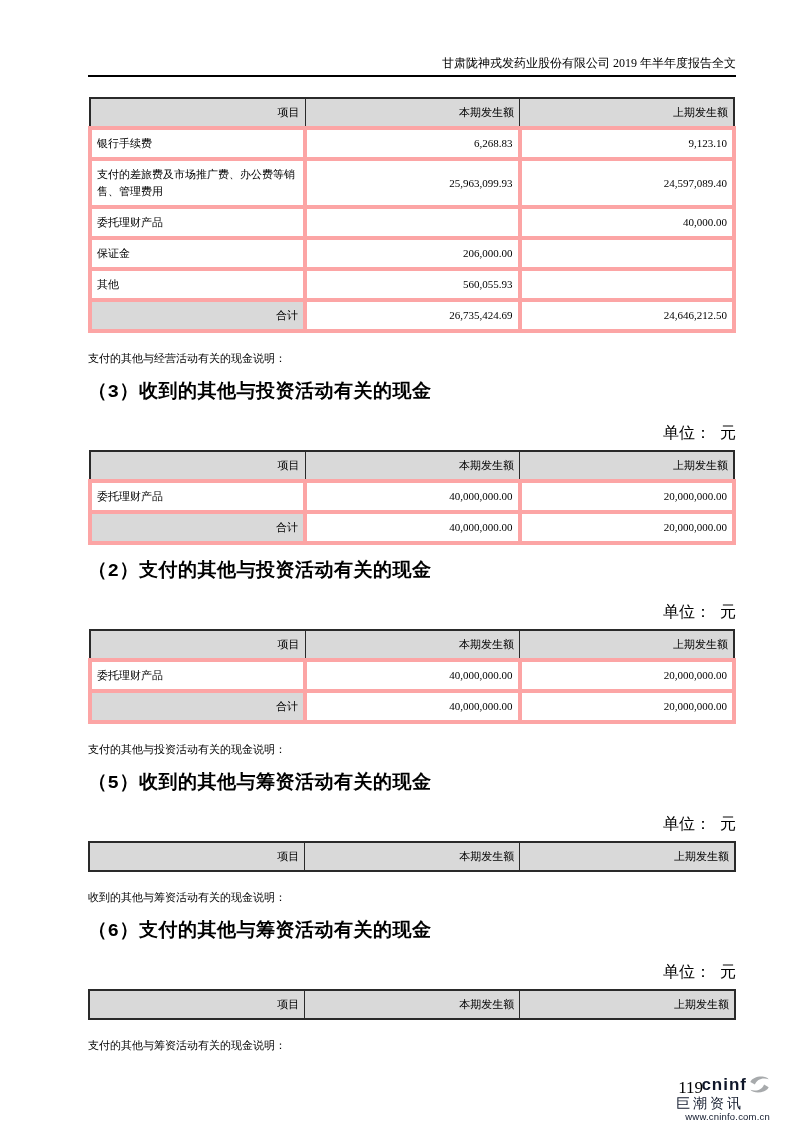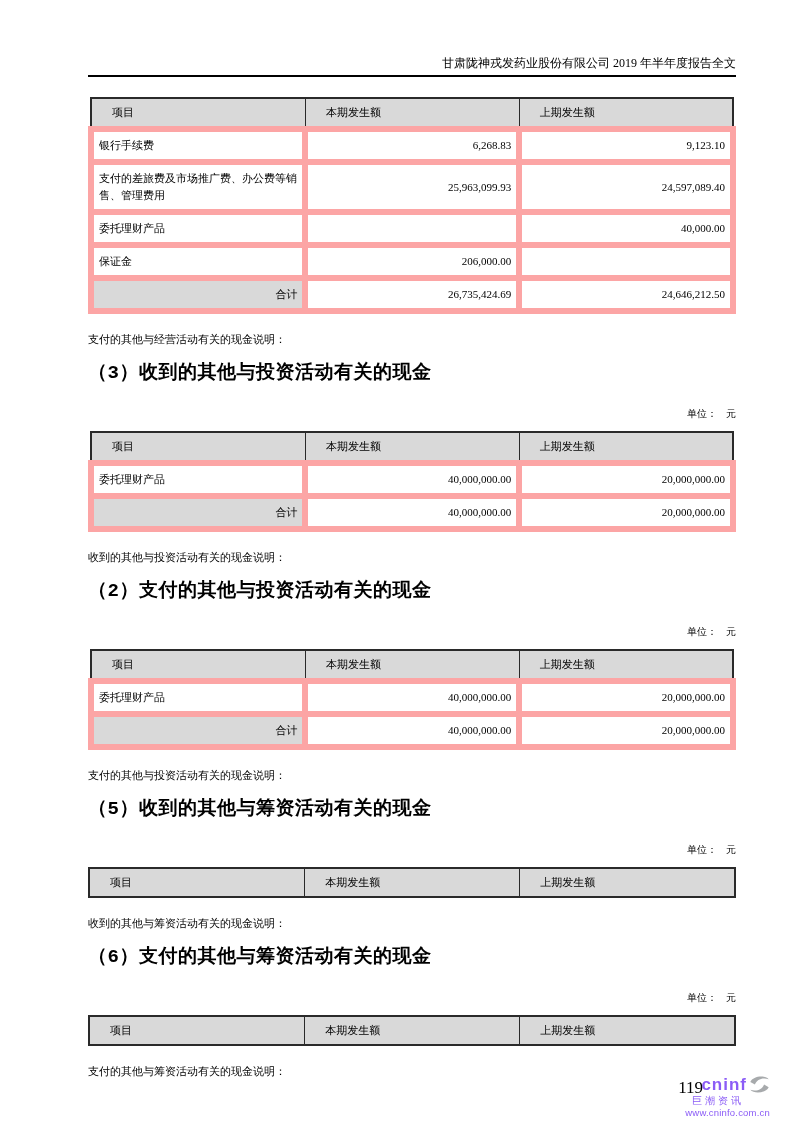--- a/index.html
+++ b/index.html
@@ -13,48 +13,48 @@
 
   .doc-header { padding-top:56px; text-align:right; font-size:12px; line-height:14px; }
   .rule { border:none; border-top:2px solid #000; margin:5px 0 0 0; }
 
   table.fin {
     width:100%; border-collapse:collapse; table-layout:fixed;
     font-size:11px; border:2px solid #2a2a2a;
   }
   table.fin.t1 { margin-top:20px; }
   .fin th {
-    background:#d9d9d9; font-weight:normal; text-align:left;
-    padding:6px 20px; border:1px solid #2a2a2a; line-height:15px;
-  }
-  .fin td { padding:5px 5px; border:6px solid #fca5a5; line-height:17px; }
+    background:#d9d9d9; font-weight:normal; text-align:right;
+    padding:6px 5px; border:1px solid #2a2a2a; line-height:15px;
+  }
+  .fin td { padding:5px 5px; border:4px solid #fca5a5; line-height:17px; }
   .fin td.item { text-align:left; }
   .fin td.num { text-align:right; }
   .fin tr.total td.item { background:#d9d9d9;text-align:right; }
 
   .note { font-size:11px; line-height:15px; margin:18px 0 0 0; }
   .sec-heading {
     font-family:Liberation Mono, monospace;
     font-size:19px; font-weight:bold; line-height:17px; margin:18px 0 0 0;
     letter-spacing:0.5px;
   }
-  .unit { text-align:right; font-size:10px; line-height:14px; margin:25px 0 10px 0; }
+  .unit { text-align:right; font-size:16px; line-height:14px; margin:25px 0 10px 0; }
   .unit .unit-gap { display:inline-block; width:9px; }
 
   .page-num { position:absolute; top:1078px; right:74px; font-size:17px; }
 
   .logo {
     position:absolute; top:1074px; right:7px; width:120px;
-    color:#8b5cf6; font-family:"Liberation Sans","DejaVu Sans",sans-serif;
+    color:#0f172a; font-family:"Liberation Sans","DejaVu Sans",sans-serif;
     text-align:right; line-height:1;
   }
   .logo-row { display:flex; justify-content:flex-end; align-items:center; gap:2px; }
   .logo-brand { font-weight:bold; font-size:17px; letter-spacing:1px; }
   .logo-swirl svg { display:block; }
-  .logo-cn { font-size:10px; letter-spacing:3px; margin-top:1px; padding-right:26px; }
+  .logo-cn { font-size:14px; letter-spacing:3px; margin-top:1px; padding-right:26px; }
   .logo-site { font-size:9.5px; margin-top:2px; letter-spacing:0.2px; }
 </style>
 </head>
 <body>
 
 <div class="page">
   <div class="content">
 
     <div class="doc-header">甘肃陇神戎发药业股份有限公司 2019 年半年度报告全文</div>
     <hr class="rule">
@@ -86,20 +86,25 @@
         <tr>
           <td class="item">委托理财产品</td>
           <td class="num"></td>
           <td class="num">40,000.00</td>
         </tr>
         <tr>
           <td class="item">保证金</td>
           <td class="num">206,000.00</td>
           <td class="num"></td>
         </tr>
+        <tr>
+          <td class="item">其他</td>
+          <td class="num">560,055.93</td>
+          <td class="num"></td>
+        </tr>
         <tr class="total">
           <td class="item">合计</td>
           <td class="num">26,735,424.69</td>
           <td class="num">24,646,212.50</td>
         </tr>
       </tbody>
     </table>
     <p class="note">支付的其他与经营活动有关的现金说明：</p>
 
     <p class="sec-heading">（3）收到的其他与投资活动有关的现金</p>
@@ -123,21 +128,20 @@
           <td class="num">40,000,000.00</td>
           <td class="num">20,000,000.00</td>
         </tr>
         <tr class="total">
           <td class="item">合计</td>
           <td class="num">40,000,000.00</td>
           <td class="num">20,000,000.00</td>
         </tr>
       </tbody>
     </table>
-    <p class="note">收到的其他与投资活动有关的现金说明：</p>
 
     <p class="sec-heading">（2）支付的其他与投资活动有关的现金</p>
     <div class="unit"><span>单位：</span><span class="unit-gap"></span><span>元</span></div>
     <table class="fin">
       <colgroup>
           <col style="width:33.4%">
           <col style="width:33.3%">
           <col style="width:33.3%">
         </colgroup>
       <thead>

